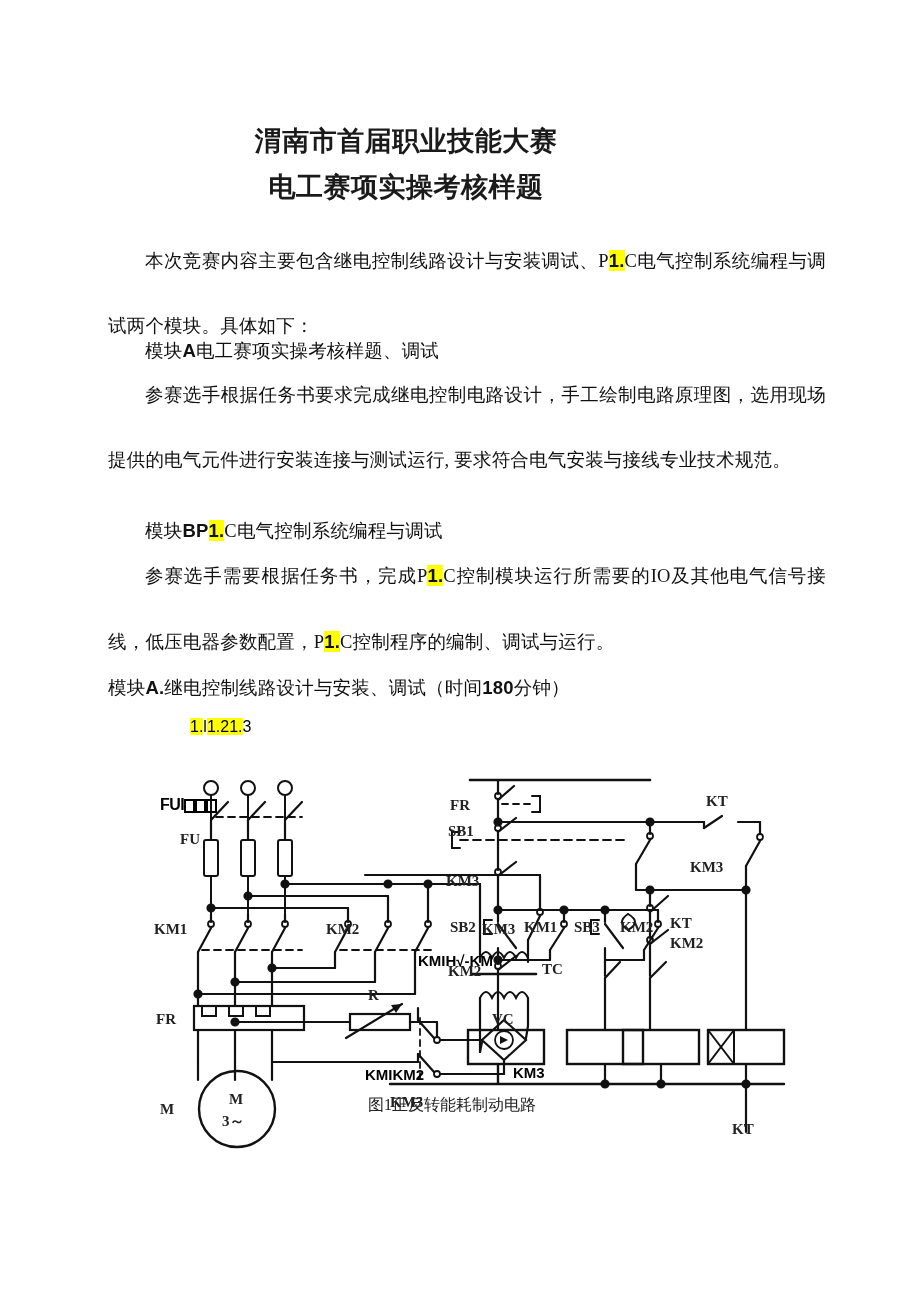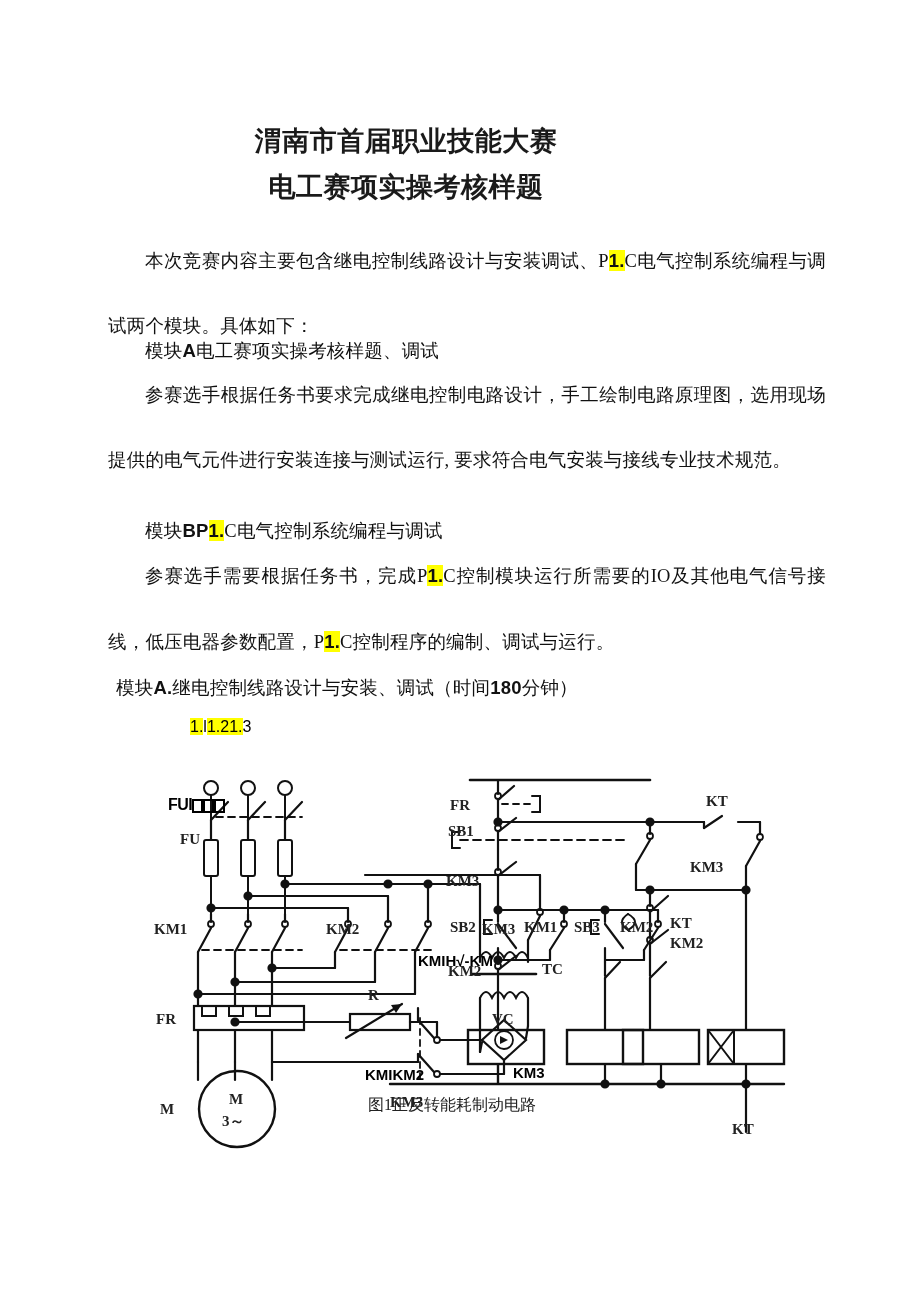--- a/index.html
+++ b/index.html
@@ -48,21 +48,21 @@
     text-align: justify;
     text-justify: inter-ideograph;
   }
   .para.indent { text-indent: 2em; }
 
   .p1 { left: 108px; top: 228px; width: 718px; }
   .p2 { left: 108px; top: 318px; width: 718px; }
   .p3 { left: 108px; top: 363px; width: 718px; }
   .p4 { left: 108px; top: 498px; width: 718px; }
   .p5 { left: 108px; top: 543px; width: 718px; }
-  .p6 { left: 108px; top: 655px; width: 760px; margin-left: 8px; }
+  .p6 { left: 108px; top: 655px; width: 760px; }
 
   b.bd { font-family: "Liberation Sans", "DejaVu Sans", sans-serif; font-weight: bold; }
   .hl { background: #ffff00; }
 
   
   .code-label {
     position: absolute;
     left: 190px;
     top: 718px;
     font-family: "Liberation Sans", "DejaVu Sans", sans-serif;
@@ -92,21 +92,21 @@
 
   
   .ovl {
     position: absolute;
     font-family: "Liberation Sans", "DejaVu Sans", sans-serif;
     font-weight: bold;
     font-size: 15px;
     color: #000;
     white-space: nowrap;
   }
-  .ovl-fu   { left: 160px; top: 796px; font-size: 16px; letter-spacing: -0.5px; margin-left: 8px; }
+  .ovl-fu   { left: 160px; top: 796px; font-size: 16px; letter-spacing: -0.5px; }
   .ovl-kmih { left: 418px; top: 952px; }
   .ovl-kmikm2 { left: 365px; top: 1066px; text-align: center; }
   .ovl-km3box { left: 513px; top: 1064px; }
 
   .tofu {
     display: inline-block;
     width: 11px;
     height: 14px;
     border: 2px solid #000;
     margin: 0 0px -1px 0px;

